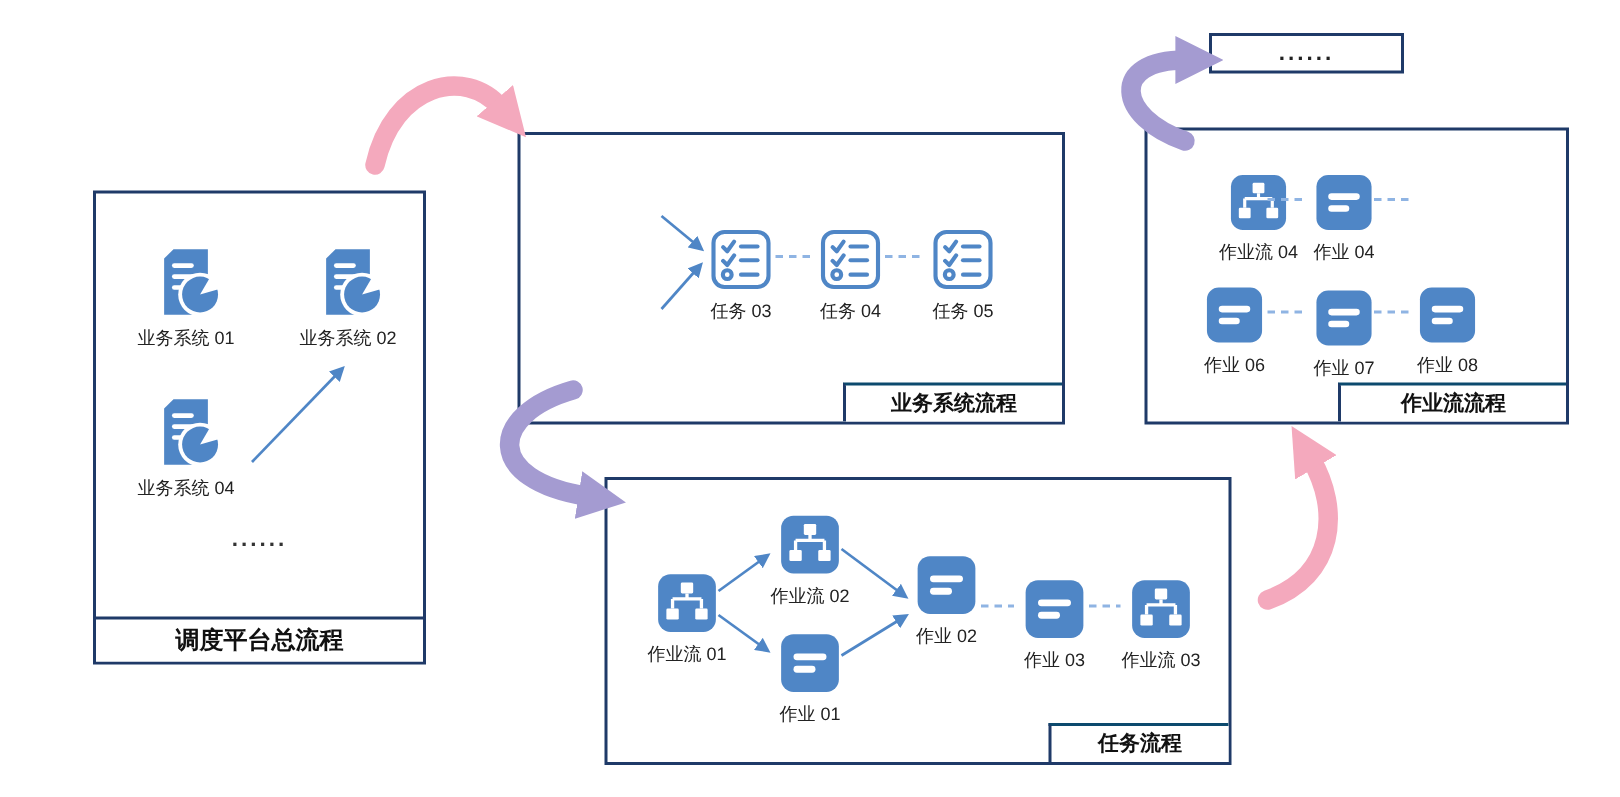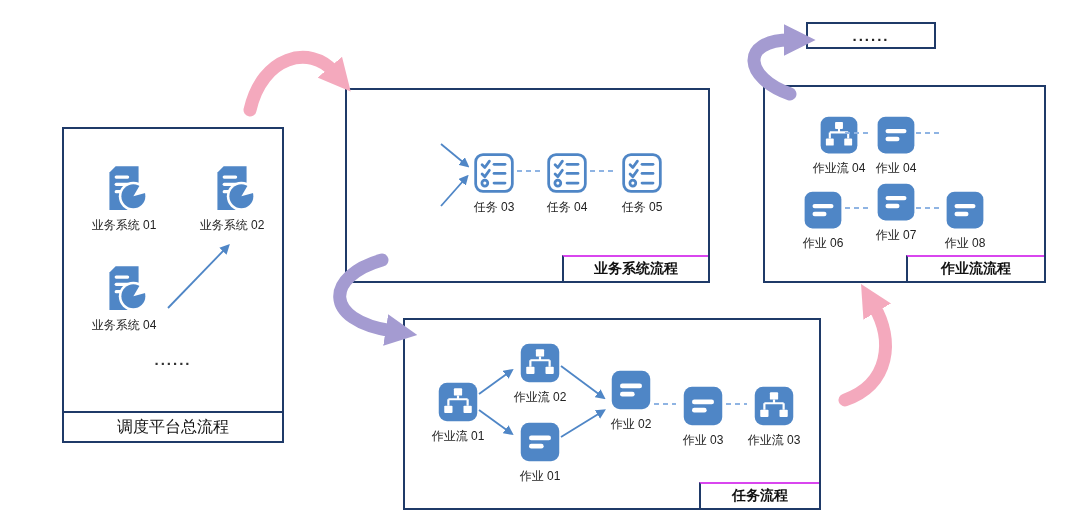--- a/index.html
+++ b/index.html
@@ -3,23 +3,23 @@
 <meta charset="utf-8">
 <style>
   *{margin:0;padding:0;box-sizing:border-box}
   html,body{background:#fff}
   body{font-family:"Liberation Sans","DejaVu Sans",sans-serif}
   .canvas{position:relative;width:1080px;height:531px;background:#fff;overflow:hidden}
   .panel{position:absolute;border:2px solid #1f3a68;background:#fff}
   .node{position:absolute;display:flex;flex-direction:column;align-items:center}
   .nlabel{margin-top:4px;font-size:12px;color:#222;white-space:nowrap}
   .ptitle{position:absolute;right:0;bottom:0;background:#fff;display:flex;align-items:center;justify-content:center;
-          font-weight:bold;font-size:14px;color:#111;border-top:2px solid #d946ef;border-left:2px solid #1f3a68;height:26px}
+          font-weight:bold;font-size:14px;color:#111;border-top:2px solid #0c4a6e;border-left:2px solid #1f3a68;height:26px}
   .footer-title{position:absolute;left:0;right:0;bottom:0;height:30px;border-top:2px solid #1f3a68;background:#fff;
-          display:flex;align-items:center;justify-content:center;font-weight:normal;font-size:16px;color:#111}
+          display:flex;align-items:center;justify-content:center;font-weight:bold;font-size:16px;color:#111}
   .ellipsis{position:absolute;left:0;width:100%;text-align:center;font-weight:bold;font-size:15px;color:#333;letter-spacing:2px}
   .dots-box{position:absolute;left:806px;top:22px;width:130px;height:27px;border:2px solid #1f3a68;background:#fff;
           display:flex;align-items:center;justify-content:center;font-weight:bold;font-size:15px;color:#222;letter-spacing:2px}
   .overlay{position:absolute;left:0;top:0;z-index:30;pointer-events:none}
 </style>
 </head>
 <body>
 
 <svg width="0" height="0" style="position:absolute" aria-hidden="true">
   <defs>
@@ -155,33 +155,33 @@
           <use href="#sym-job"></use>
         </svg>
       <span class="nlabel">作业 04</span>
     </div>
     <div class="node" style="left:20px;top:102px;width:76px">
       <svg width="42" height="42" viewBox="0 0 48 48">
           <use href="#sym-job"></use>
         </svg>
       <span class="nlabel">作业 06</span>
     </div>
-    <div class="node" style="left:93px;top:94px;width:76px">
+    <div class="node" style="left:93px;top:104px;width:76px">
       <svg width="42" height="42" viewBox="0 0 48 48">
           <use href="#sym-job"></use>
         </svg>
       <span class="nlabel">作业 07</span>
     </div>
     <div class="node" style="left:162px;top:102px;width:76px">
       <svg width="42" height="42" viewBox="0 0 48 48">
           <use href="#sym-job"></use>
         </svg>
       <span class="nlabel">作业 08</span>
     </div>
-    <div class="ptitle" style="width:138px">作业流流程</div>
+    <div class="ptitle" style="width:152px">作业流流程</div>
   </div>
 
   <div class="dots-box">......</div>
 
   <svg class="overlay" width="1080" height="531" viewBox="0 0 1080 531">
     <defs>
       <marker id="mkPink" viewBox="0 0 10 10" refX="2" refY="5" markerUnits="userSpaceOnUse" markerWidth="32" markerHeight="32" orient="auto">
           <path d="M0,0 L10,5 L0,10 Z" fill="#f4a9bd"></path>
         </marker>
       <marker id="mkPurple" viewBox="0 0 10 10" refX="2" refY="5" markerUnits="userSpaceOnUse" markerWidth="32" markerHeight="32" orient="auto">

